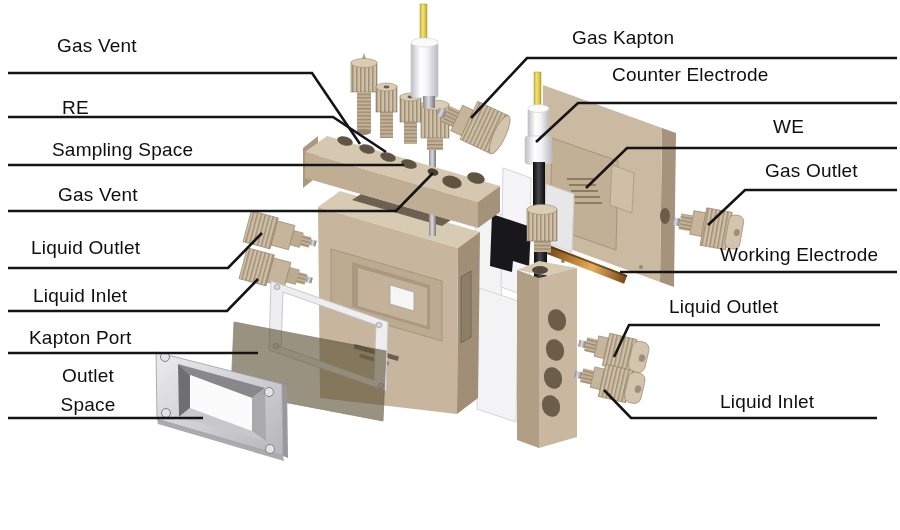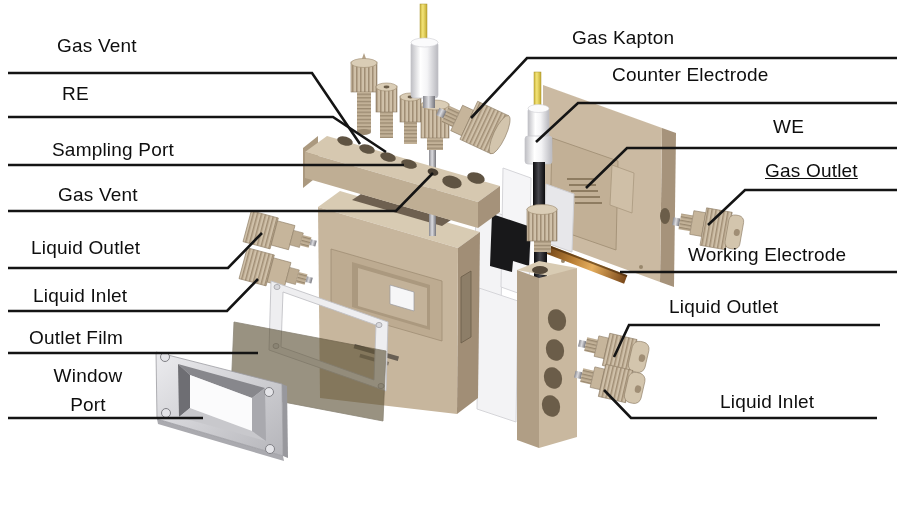--- a/index.html
+++ b/index.html
@@ -268,29 +268,29 @@
     <polyline points="897,103 578,103 536,142"></polyline>
     <polyline points="897,148 627,148 586,188"></polyline>
     <polyline points="897,190 745,190 708,225"></polyline>
     <polyline points="897,272 620,272"></polyline>
     <polyline points="880,325 629,325 614,357"></polyline>
     <polyline points="877,418 631,418 604,390"></polyline>
   </g>
 </svg>
 
 <div class="lbl" style="left:57px;top:35px;">Gas Vent</div>
-<div class="lbl" style="left:62px;top:83px;">RE</div>
-<div class="lbl" style="left:52px;top:139px;">Sampling Port</div>
+<div class="lbl" style="left:62px;top:97px;">RE</div>
+<div class="lbl" style="left:52px;top:139px;">Sampling Space</div>
 <div class="lbl" style="left:58px;top:184px;">Gas Vent</div>
 <div class="lbl" style="left:31px;top:237px;">Liquid Outlet</div>
 <div class="lbl" style="left:33px;top:285px;">Liquid Inlet</div>
-<div class="lbl" style="left:29px;top:327px;">Outlet Film</div>
-<div class="lbl two-line" style="left:38px;top:361px;width:100px;">Window Port</div>
+<div class="lbl" style="left:29px;top:327px;">Kapton Port</div>
+<div class="lbl two-line" style="left:38px;top:361px;width:100px;">Outlet Space</div>
 
 <div class="lbl" style="left:572px;top:27px;">Gas Kapton</div>
 <div class="lbl" style="left:612px;top:64px;">Counter Electrode</div>
 <div class="lbl" style="left:773px;top:116px;">WE</div>
-<div class="lbl" style="left:765px;top:160px;text-decoration:underline;">Gas Outlet</div>
-<div class="lbl" style="left:688px;top:244px;">Working Electrode</div>
+<div class="lbl" style="left:765px;top:160px;">Gas Outlet</div>
+<div class="lbl" style="left:720px;top:244px;">Working Electrode</div>
 <div class="lbl" style="left:669px;top:296px;">Liquid Outlet</div>
 <div class="lbl" style="left:720px;top:391px;">Liquid Inlet</div>
 
 </div>
 
 </body></html>

